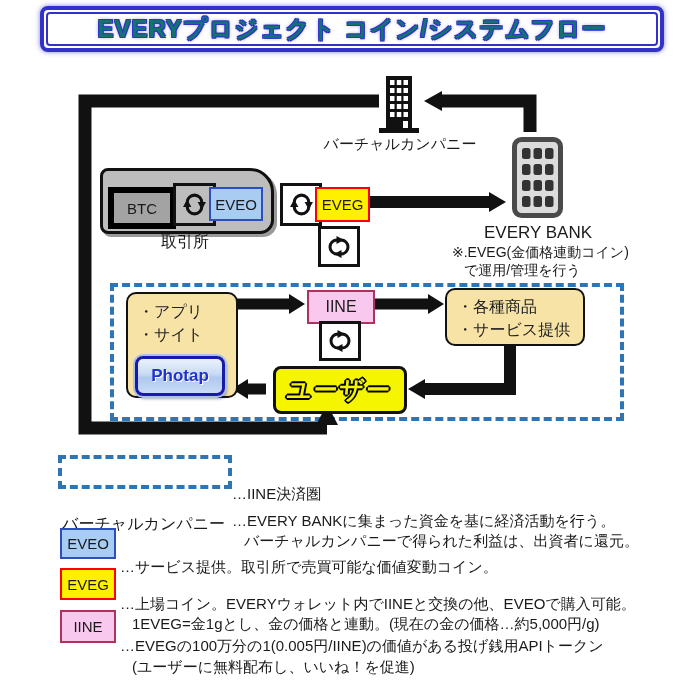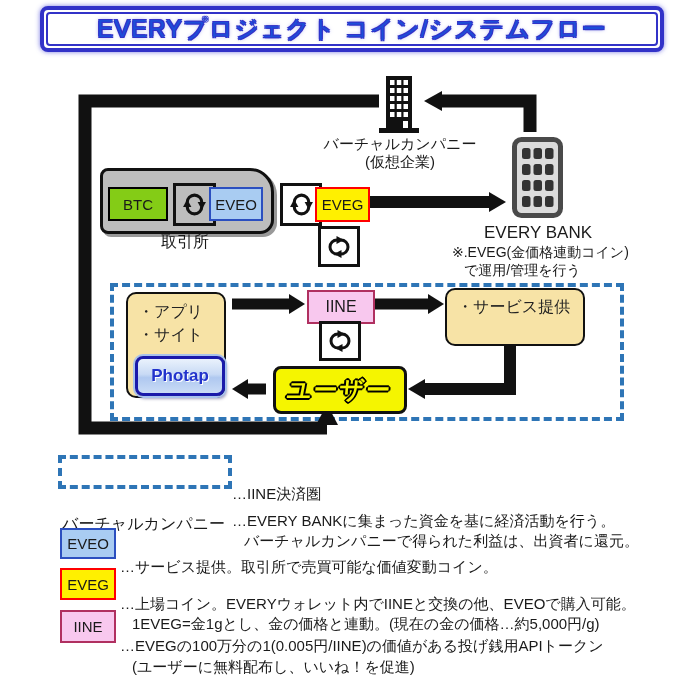--- a/index.html
+++ b/index.html
@@ -5,26 +5,26 @@
   html,body{margin:0;padding:0;background:#fff;}
   #canvas{position:relative;width:700px;height:700px;background:#fff;overflow:hidden;
           font-family:"Liberation Sans","DejaVu Sans",sans-serif;color:#1a1a1a;}
   .abs{position:absolute;}
 
   
   .title-outer{left:40px;top:6px;width:616px;height:38px;border:4px solid #3232C8;border-radius:8px;
                box-shadow:0 0 5px rgba(90,90,220,.8);background:#fff;z-index:6;}
   .title-inner{position:absolute;inset:2px;border:2px solid #3232C8;border-radius:4px;background:#fff;
                display:flex;align-items:center;justify-content:center;}
-  .title-text{font-size:24px;font-weight:normal;letter-spacing:1px;color:#1d4ed8;
+  .title-text{font-size:24px;font-weight:bold;letter-spacing:1px;color:#0f766e;
               text-shadow:-1px -1px 0 #3232C8,1px -1px 0 #3232C8,-1px 1px 0 #3232C8,1px 1px 0 #3232C8,0 0 4px #7A7AE0;}
 
   
   .chip{display:flex;align-items:center;justify-content:center;font-size:15px;z-index:4;}
-  .chip-btc{left:108px;top:187px;width:56px;height:30px;background:#84cc16;border:2px solid #000000;}
+  .chip-btc{left:108px;top:187px;width:56px;height:30px;background:#a3a3a3;border:6px solid #000000;}
   .chip-eveo{left:209px;top:187px;width:50px;height:30px;background:#A9CCF2;border:2px solid #2B4FC0;}
   .chip-eveg{left:315px;top:187px;width:51px;height:31px;background:#FFF000;border:2px solid #FF0000;}
   .chip-iine{left:307px;top:290px;width:64px;height:30px;background:#F8C8EE;border:2px solid #B03060;font-size:16px;}
 
   .exchange-box{left:100px;top:168px;width:168px;height:60px;background:#BDBDBD;border:3px solid #111;
                 border-radius:8px 24px 14px 8px;box-shadow:3px 3px 0 rgba(70,70,70,.55);z-index:3;}
   .iconbox{display:flex;align-items:center;justify-content:center;z-index:4;}
   .swap1{left:173px;top:183px;width:37px;height:37px;background:#BDBDBD;border:3px solid #111;}
   .swap2{left:280px;top:183px;width:36px;height:37px;background:#fff;border:3px solid #111;}
   .cycle1{left:318px;top:226px;width:36px;height:35px;background:#fff;border:3px solid #111;}
@@ -32,21 +32,21 @@
 
   .lbl{z-index:4;}
   .exchange-lbl{left:130px;top:232px;width:110px;font-size:16px;text-align:center;}
   .vc-lbl{left:320px;top:135px;width:160px;font-size:15px;text-align:center;line-height:1.2;}
   .bank-lbl{left:477px;top:223px;width:122px;font-size:17px;text-align:center;}
   .bank-note{left:452px;top:243px;width:200px;font-size:14px;line-height:1.3;}
   .bank-note .l2{padding-left:12px;}
 
   
   .zone{left:110px;top:283px;width:506px;height:130px;border:4px dashed #2E75B6;z-index:1;background:transparent;}
-  .app-box{left:126px;top:292px;width:100px;height:106px;background:#F7E3A6;border:2px solid #111;
+  .app-box{left:126px;top:292px;width:112px;height:106px;background:#F7E3A6;border:2px solid #111;
            border-radius:10px;z-index:3;font-size:16px;line-height:1.45;padding:6px 0 0 10px;box-sizing:border-box;color:#222;}
   .photap{left:135px;top:356px;width:84px;height:34px;border:3px solid #1A1AAA;border-radius:8px;
           background:linear-gradient(180deg,#EAF2FC 0%,#C8DAF5 45%,#AFC8F0 55%,#CADCF6 100%);
           box-shadow:0 0 0 2px #A8C2EC,2px 3px 3px rgba(0,0,80,.35);
           display:flex;align-items:center;justify-content:center;z-index:4;
           font-weight:bold;font-size:17px;color:#2233CC;text-shadow:1px 1px 0 #fff;}
   .products-box{left:445px;top:288px;width:140px;height:58px;background:#F7E3A6;border:2px solid #111;
                 border-radius:10px;z-index:3;font-size:16px;line-height:1.45;padding:5px 0 0 10px;box-sizing:border-box;color:#222;}
   .user-box{left:273px;top:366px;width:128px;height:42px;background:#F5F500;border:3px solid #111;
             border-radius:8px;z-index:4;display:flex;align-items:center;justify-content:center;}
@@ -133,21 +133,20 @@
         <rect x="26.5" y="28" width="4.5" height="5"></rect>
       <rect x="13" y="36" width="4.5" height="5"></rect>
         <rect x="19.8" y="36" width="4.5" height="5"></rect>
         <rect x="26.5" y="36" width="4.5" height="5"></rect>
       <rect x="26" y="45" width="5" height="7"></rect>
     </g>
     <rect x="2" y="52" width="40" height="5" fill="#111"></rect>
   </svg>
   <div class="abs lbl vc-lbl">
     <div>バーチャルカンパニー</div>
-    <div>(仮想企業)</div>
   </div>
 
   <div class="abs exchange-box"></div>
   <div class="abs chip chip-btc">BTC</div>
   <div class="abs iconbox swap1">
     <svg width="25" height="25" viewBox="0 0 24 24">
       <g fill="none" stroke="#111" stroke-width="3">
         <path d="M5,10 A7,7 0 0 1 19,10"></path>
         <path d="M19,14 A7,7 0 0 1 5,14"></path>
       </g>
@@ -221,20 +220,21 @@
           <path d="M5,10 A7,7 0 0 1 19,10"></path>
           <path d="M19,14 A7,7 0 0 1 5,14"></path>
         </g>
         <polygon points="19,17 15,9.5 23,9.5" fill="#111"></polygon>
         <polygon points="5,7 1,14.5 9,14.5" fill="#111"></polygon>
       </g>
     </svg>
   </div>
 
   <div class="abs products-box">
+    <div>・各種商品</div>
     <div>・サービス提供</div>
   </div>
 
   <div class="abs user-box">
     <span class="user-text">ユーザー</span>
   </div>
 
   <div class="abs legend-sample"></div>
   <div class="abs legend-txt lg-zone">…IINE決済圏</div>
 

